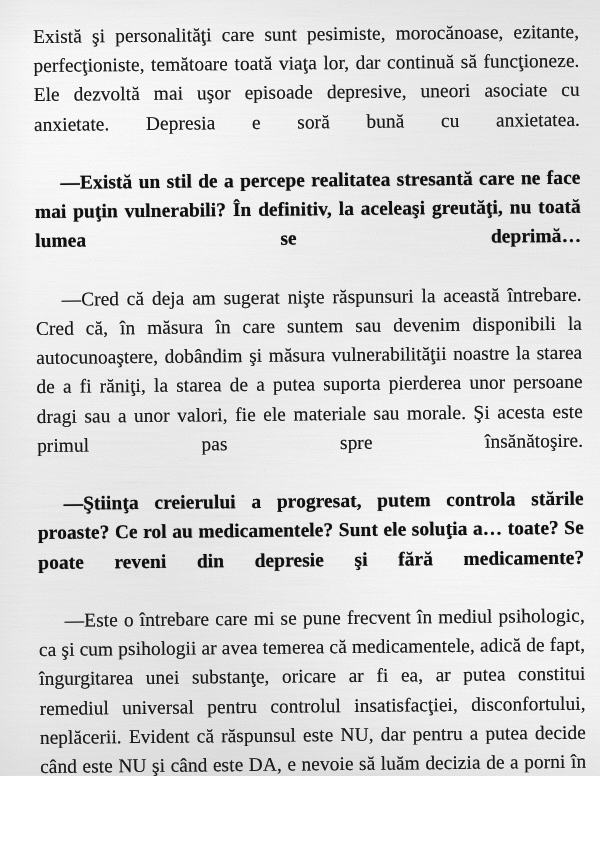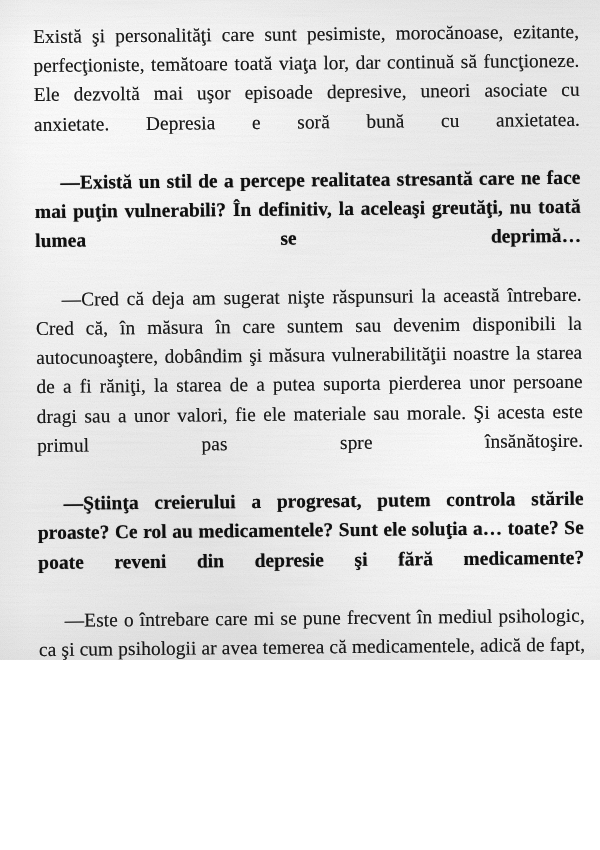--- a/index.html
+++ b/index.html
@@ -4,21 +4,21 @@
 <style>
   html, body {
     margin: 0;
     padding: 0;
     background: #ffffff;
   }
 
   #page {
     position: relative;
     width: 600px;
-    height: 660px;
+    height: 776px;
     overflow: hidden;
     background-color: #f4f4f4;
     background-image:
       radial-gradient(circle at 12% 18%, rgba(255,255,255,0.95) 0%, rgba(255,255,255,0) 38%),
       radial-gradient(circle at 78% 70%, rgba(255,255,255,0.9) 0%, rgba(255,255,255,0) 42%),
       radial-gradient(circle at 40% 92%, rgba(205,205,205,0.35) 0%, rgba(255,255,255,0) 45%),
       radial-gradient(circle at 92% 10%, rgba(210,210,210,0.30) 0%, rgba(255,255,255,0) 40%),
       linear-gradient(178deg, #fafafa 0%, #f1f1f1 48%, #f6f6f6 100%);
     font-family: "Liberation Serif", "DejaVu Serif", serif;
     color: #141414;

